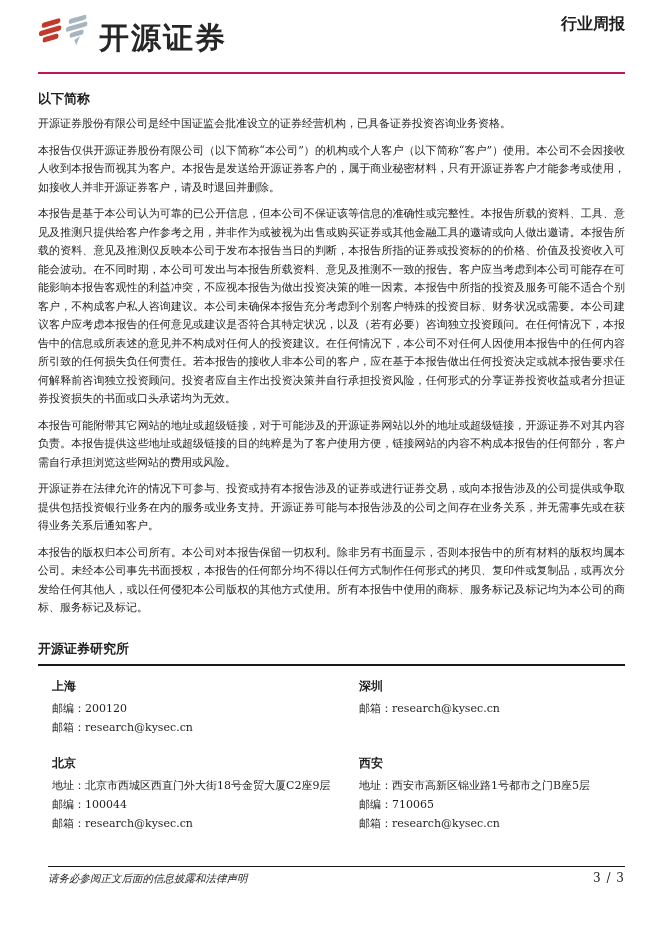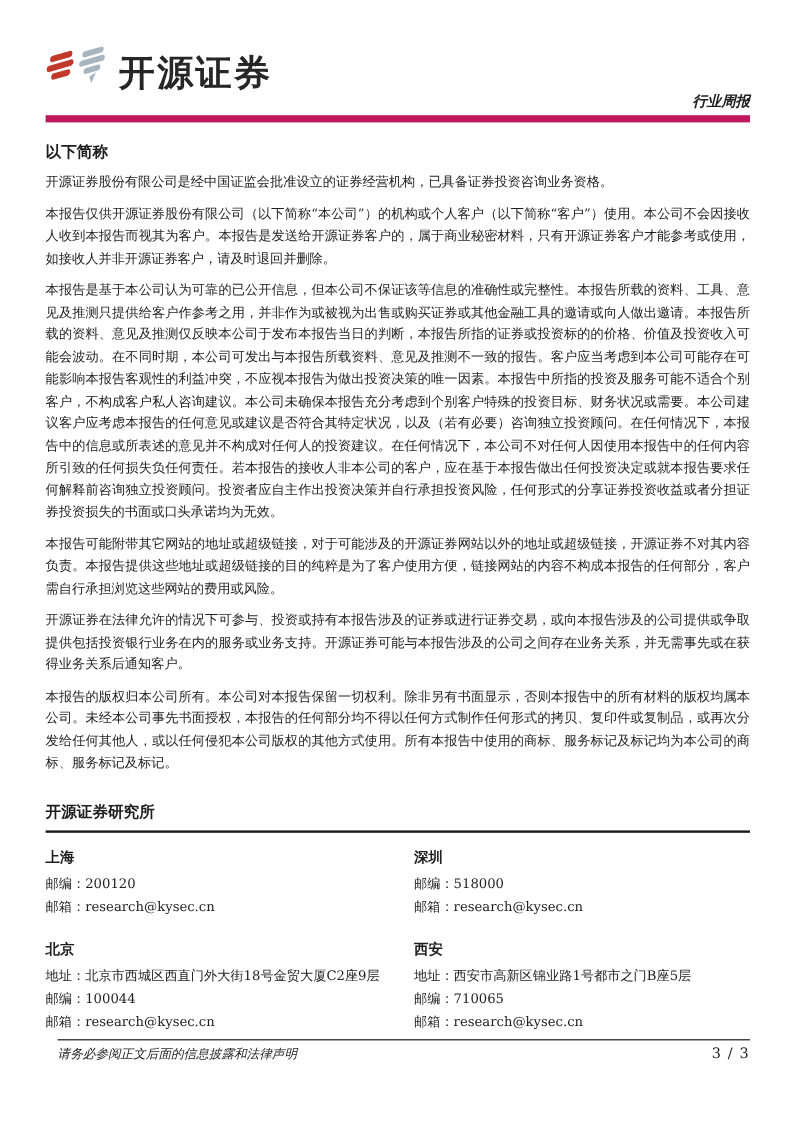--- a/index.html
+++ b/index.html
@@ -10,33 +10,32 @@
     background:#ffffff;
     font-family:"DejaVu Serif", serif;
     color:#1e1e1e;
     overflow:hidden;
     box-sizing:border-box;
   }
   .content { padding:14px 37px 0 38px; }
 
   
   .header-row {
-    display:flex; align-items:flex-end; justify-content:space-between;
-    border-bottom:6px solid #be185d;
+    display:flex; justify-content:space-between;
+    border-bottom:2px solid #be185d;
     padding-bottom:1px;
-    margin-top:24px;
   }
   .logo { display:flex; align-items:center; gap:7px; margin-bottom:9px; }
   .brand-text {
     font-family:"Liberation Sans", sans-serif;
     font-weight:900; font-size:30px; letter-spacing:2px; color:#262626;
     line-height:1;
   }
   .report-type {
-    font-size:12px; font-weight:bold; font-style:italic;
+    font-size:16px; font-weight:bold; 
     padding-bottom:2px;
   }
 
   
   .legal-title { font-size:13px; font-weight:bold; margin:16px 0 7px 0; }
   .legal-p {
     font-size:11px; line-height:18.5px; text-align:justify;
     margin:0 0 8px 0;
   }
 
@@ -44,20 +43,21 @@
   .research-title {
     font-size:13px; font-weight:bold;
     margin:22px 0 0 0; padding-bottom:6px;
     border-bottom:2px solid #1a1a1a;
   }
   .offices {
     display:grid;
     grid-template-columns:307px 1fr;
     row-gap:18px;
     margin-top:12px;
+    margin-left:14px;
   }
   .office { padding-right:18px; }
   .office-city { font-size:12px; font-weight:bold; margin:0 0 4px 0; }
   .office-row { font-size:11px; line-height:19px; }
   .office-label { color:#1e1e1e; }
 
   
   .footer {
     position:absolute; left:48px; right:37px; top:866px;
     border-top:1.5px solid #1a1a1a;
@@ -112,21 +112,20 @@
       <div class="offices">
 
         <div class="office">
           <div class="office-city">上海</div>
           <div class="office-row"><span class="office-label">邮编：</span><span>200120</span></div>
           <div class="office-row"><span class="office-label">邮箱：</span><span>research@kysec.cn</span></div>
         </div>
 
         <div class="office">
           <div class="office-city">深圳</div>
-          <div class="office-row"><span class="office-label">邮编：</span><span>518000</span></div>
           <div class="office-row"><span class="office-label">邮箱：</span><span>research@kysec.cn</span></div>
         </div>
 
         <div class="office">
           <div class="office-city">北京</div>
           <div class="office-row"><span class="office-label">地址：</span><span>北京市西城区西直门外大街18号金贸大厦C2座9层</span></div>
           <div class="office-row"><span class="office-label">邮编：</span><span>100044</span></div>
           <div class="office-row"><span class="office-label">邮箱：</span><span>research@kysec.cn</span></div>
         </div>
 

